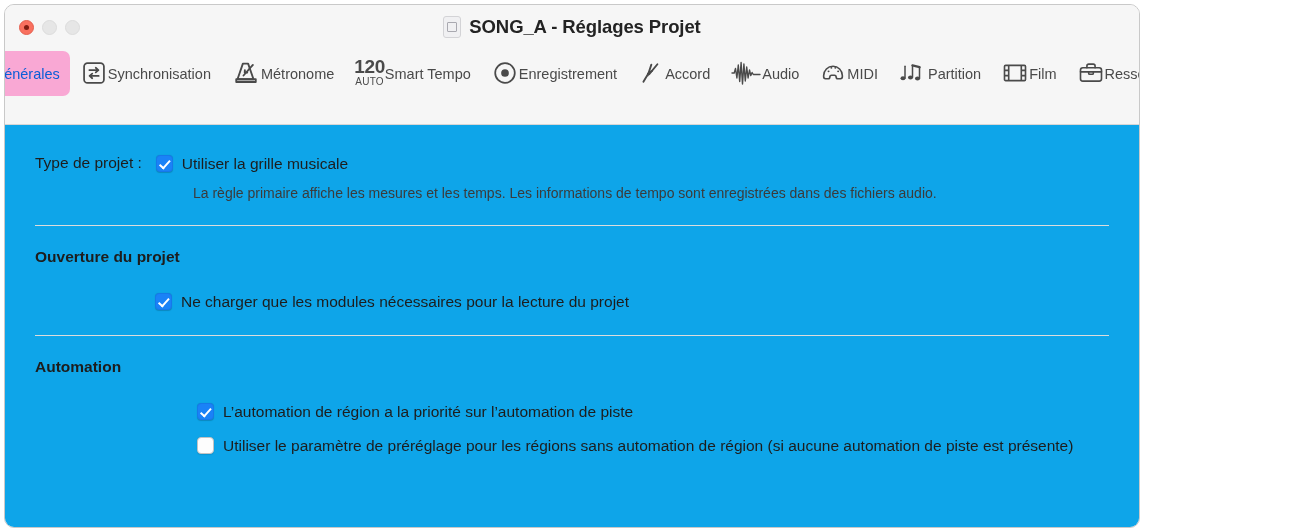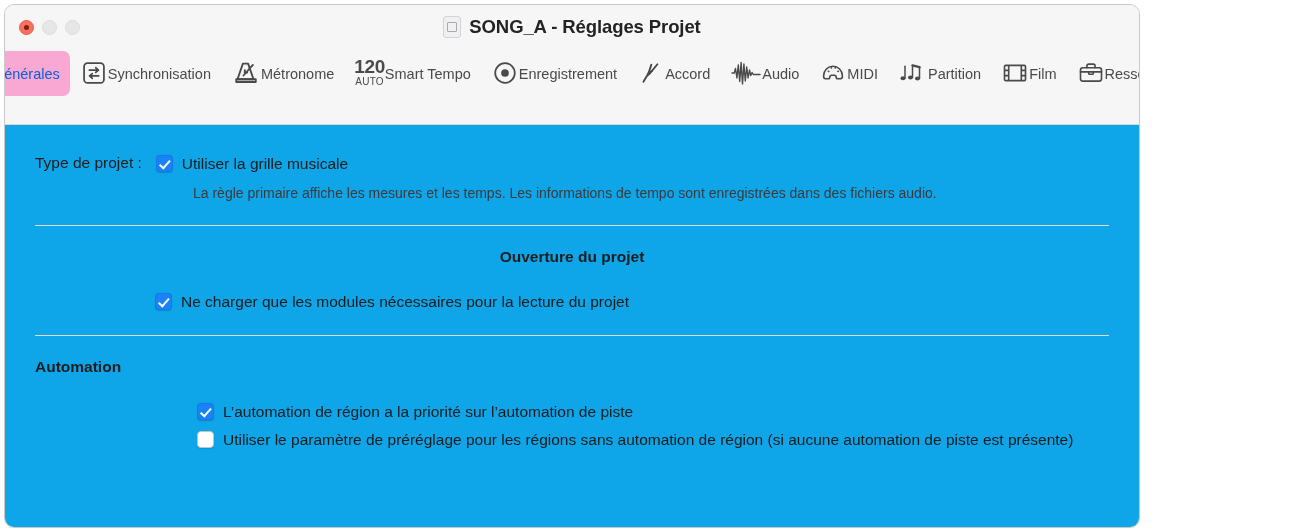--- a/index.html
+++ b/index.html
@@ -257,26 +257,26 @@
 
   .divider {
     height: 1px;
     background: #dcdcdc;
     margin: 0;
   }
 
   .blk-type { padding-top: 28px; }
   .blk-type .hint-wrap { margin-top: 10px; margin-left: 158px; }
   .div1 { margin-top: 22px; }
-  .blk-open { padding-top: 21px; text-align: center; }
+  .blk-open { padding-top: 21px; }
   .blk-open .cb-wrap { margin-top: 24px; margin-left: 120px; }
   .div2 { margin-top: 23px; }
   .blk-auto { padding-top: 21px; }
   .blk-auto .cb-wrap1 { margin-top: 24px; margin-left: 162px; }
-  .blk-auto .cb-wrap2 { margin-top: 7px; margin-left: 162px; }
+  .blk-auto .cb-wrap2 { margin-top: 13px; margin-left: 162px; }
   .cb-multiline { max-width: 1060px; }
 </style>
 </head>
 <body>
 
 <div class="window">
 
   <div class="titlebar">
     <div class="traffic">
       <span class="tl close"></span>

